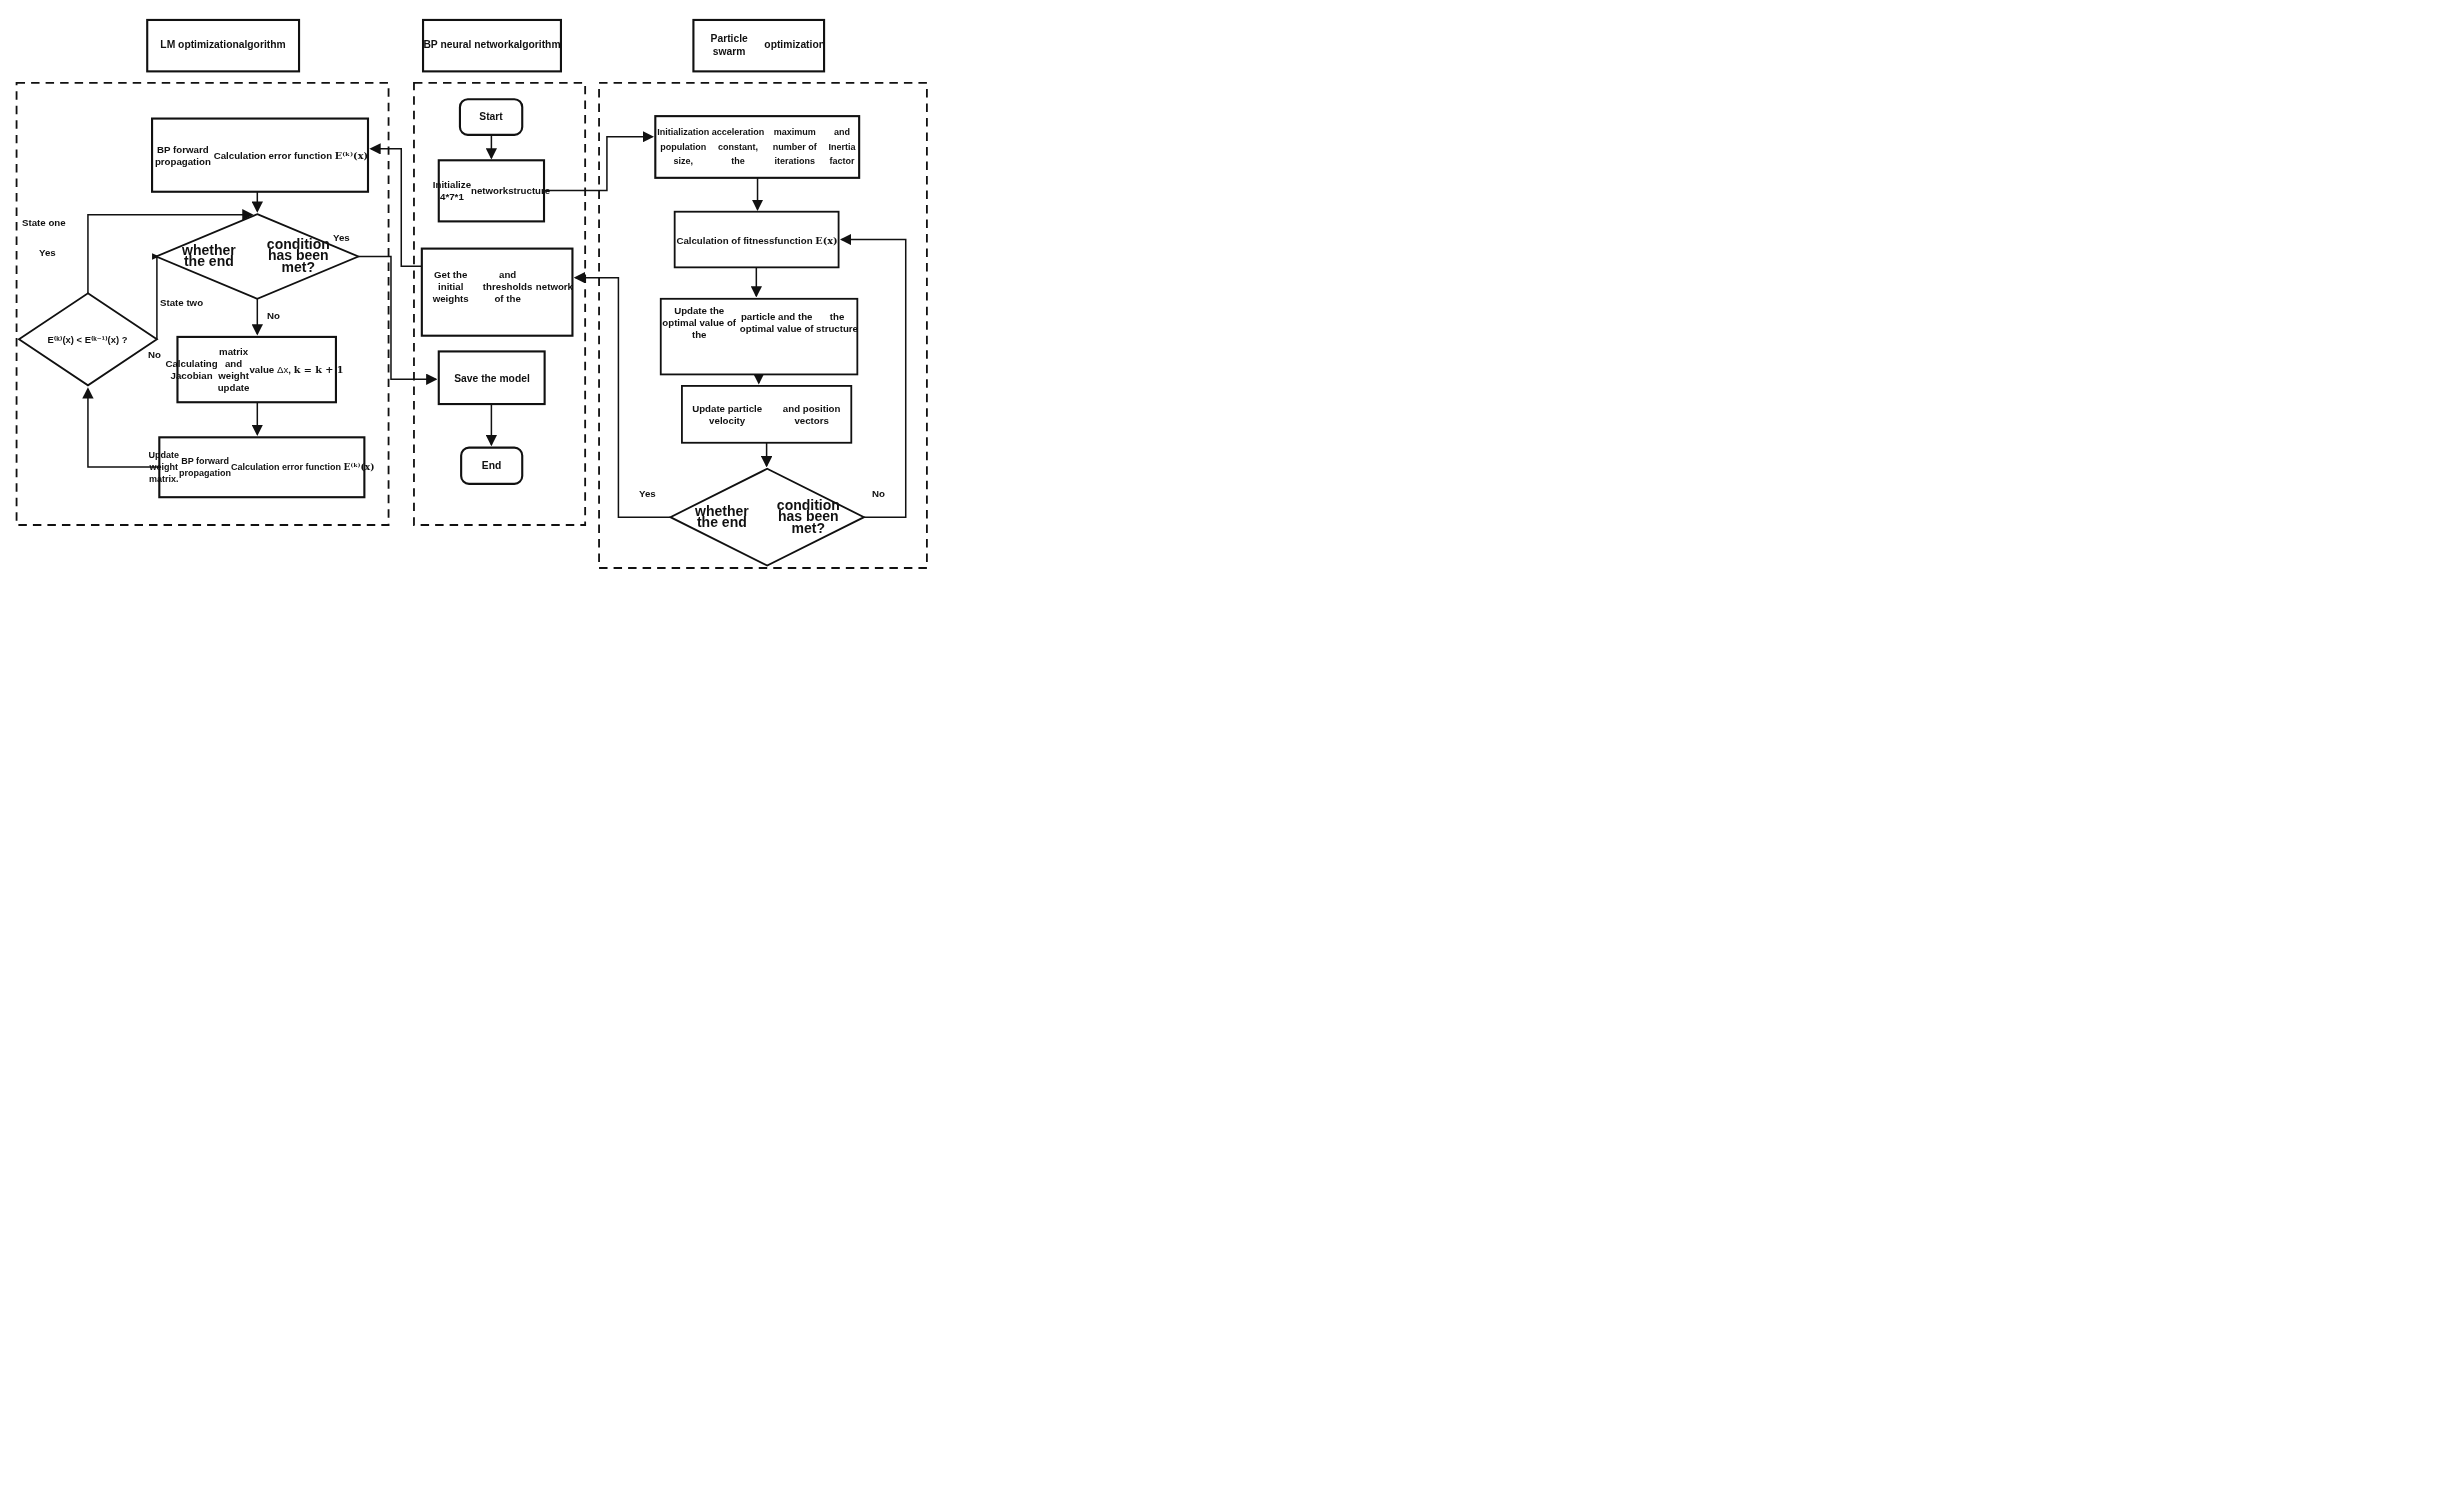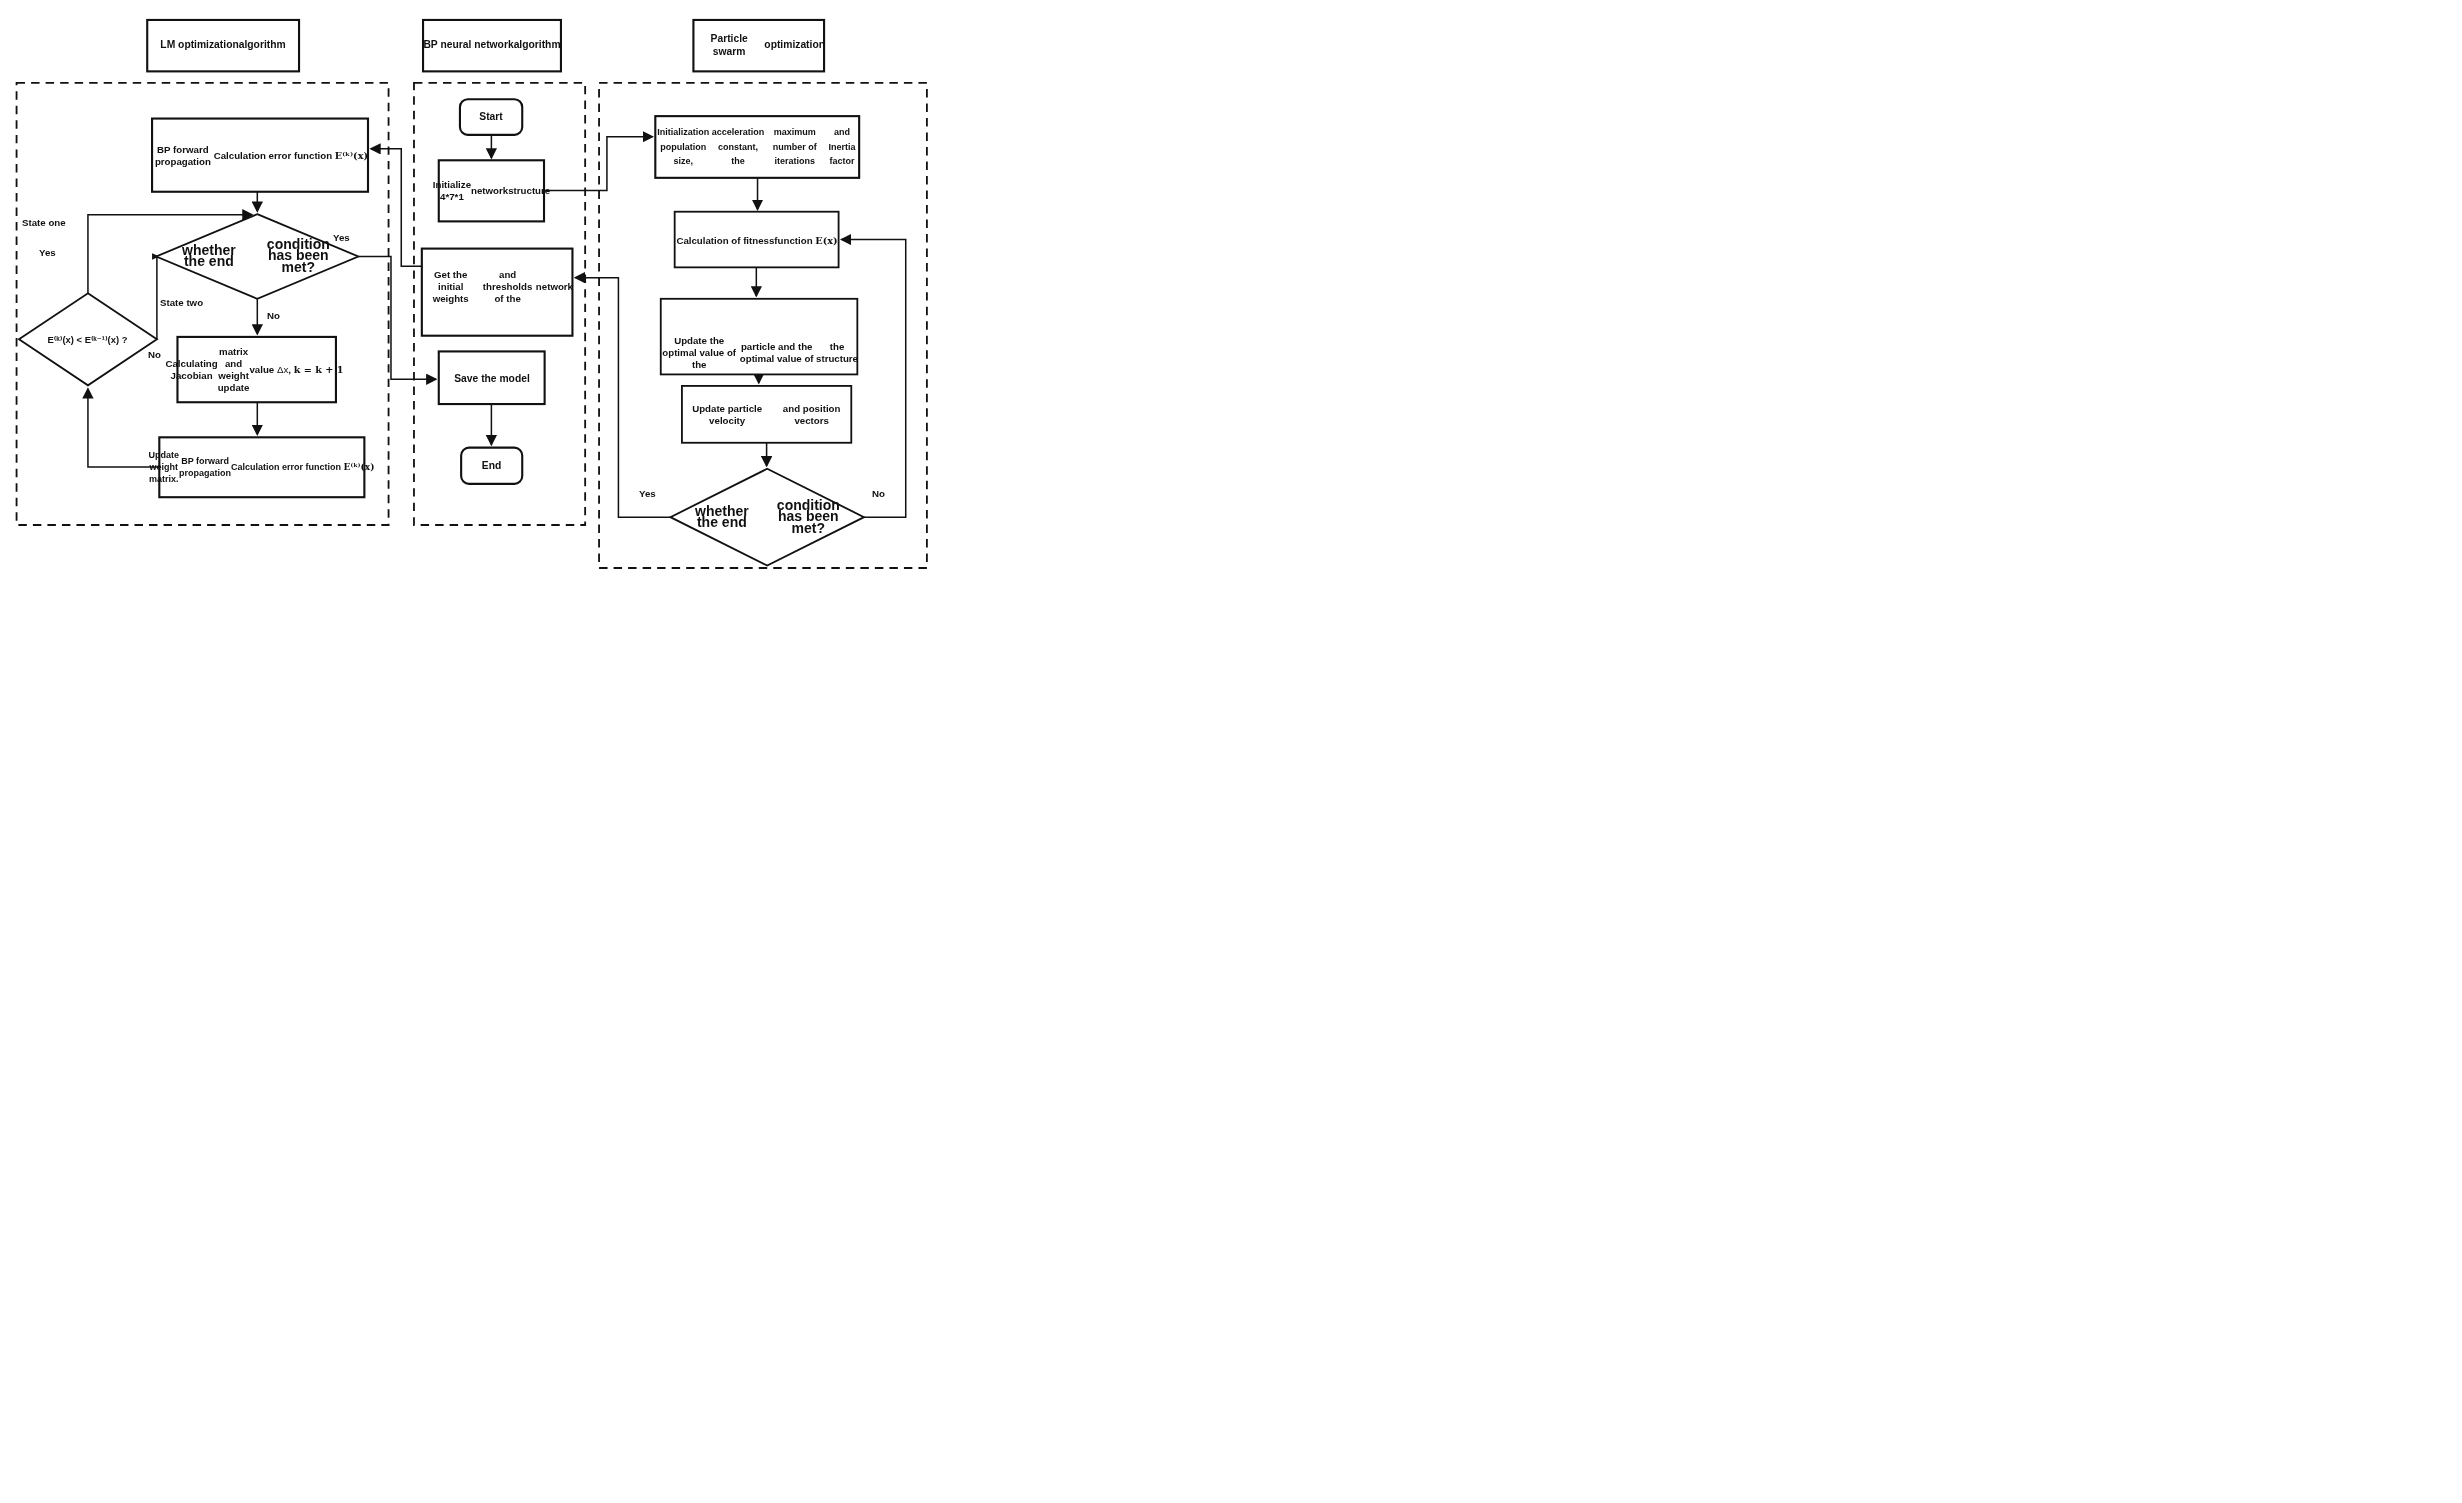--- a/index.html
+++ b/index.html
@@ -133,21 +133,21 @@
   <div class="lbl tight" style="left:655px;top:116px;width:204px;height:62px;">
     <span>Initialization  population size,</span>
     <span>acceleration constant, the</span>
     <span>maximum number of iterations</span>
     <span>and Inertia factor</span>
   </div>
   <div class="lbl" style="left:675px;top:212px;width:164px;height:58px;">
     <span>Calculation of fitness</span>
     <span class="inline-row"><span>function </span><span class="math">E(x)</span></span>
   </div>
-  <div class="lbl" style="left:661px;top:315px;width:197px;height:76px;">
+  <div class="lbl" style="left:661px;top:285px;width:197px;height:76px;">
     <span>Update the optimal value of the</span>
     <span>particle and the optimal value of</span>
     <span>the structure</span>
   </div>
   <div class="lbl" style="left:682px;top:386px;width:169px;height:57px;">
     <span>Update particle velocity</span>
     <span>and position vectors</span>
   </div>
   <div class="lbl sm" style="left:695px;top:497px;width:145px;height:40px;">
     <span>whether the end</span>

